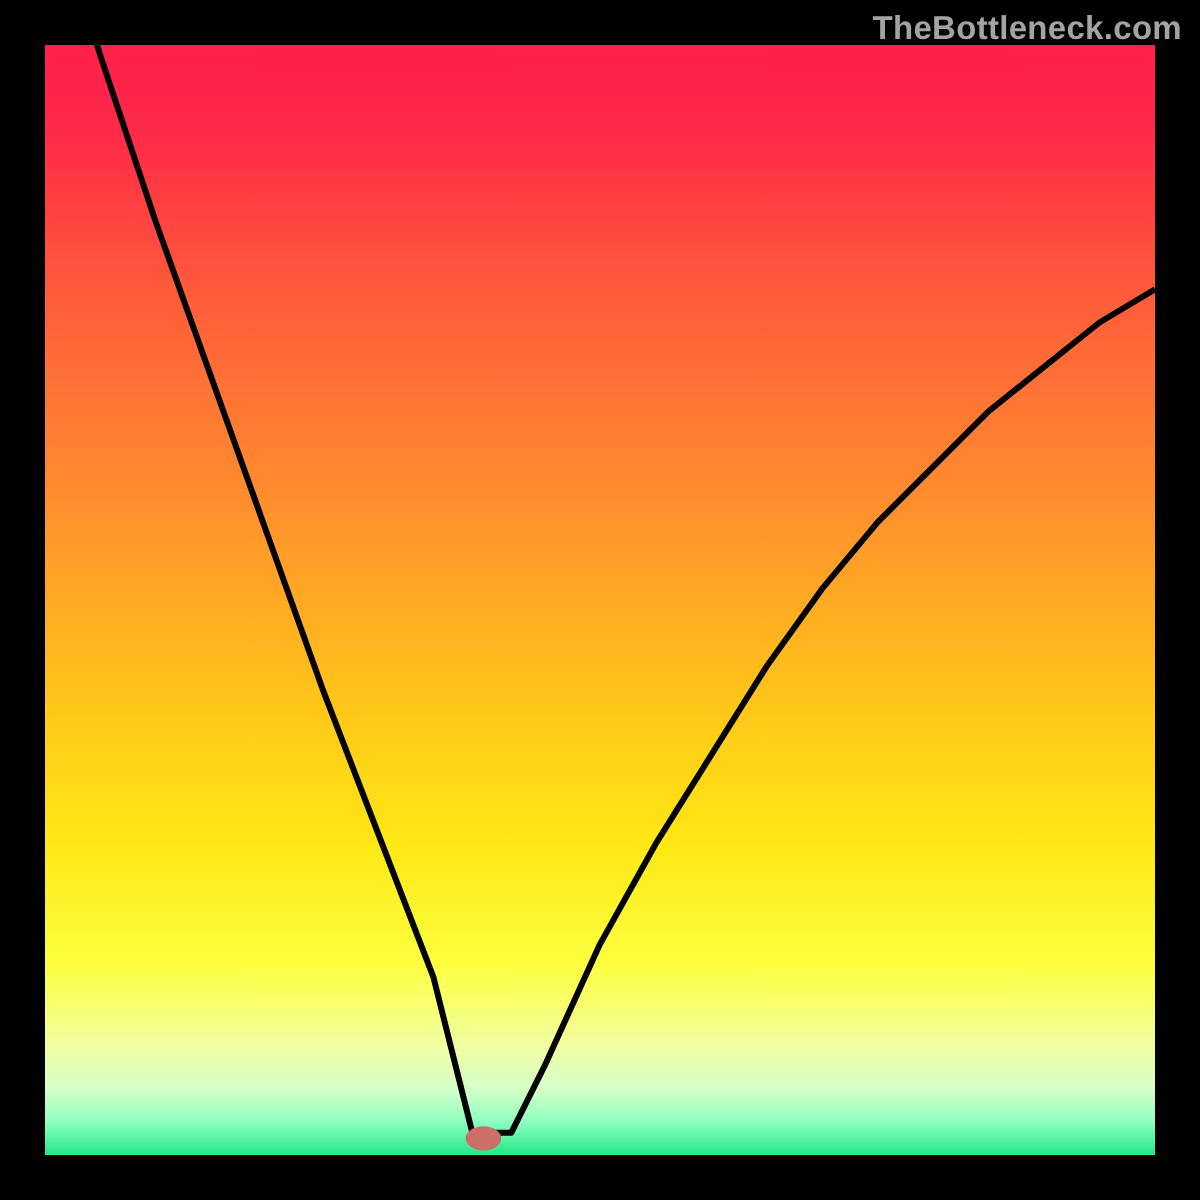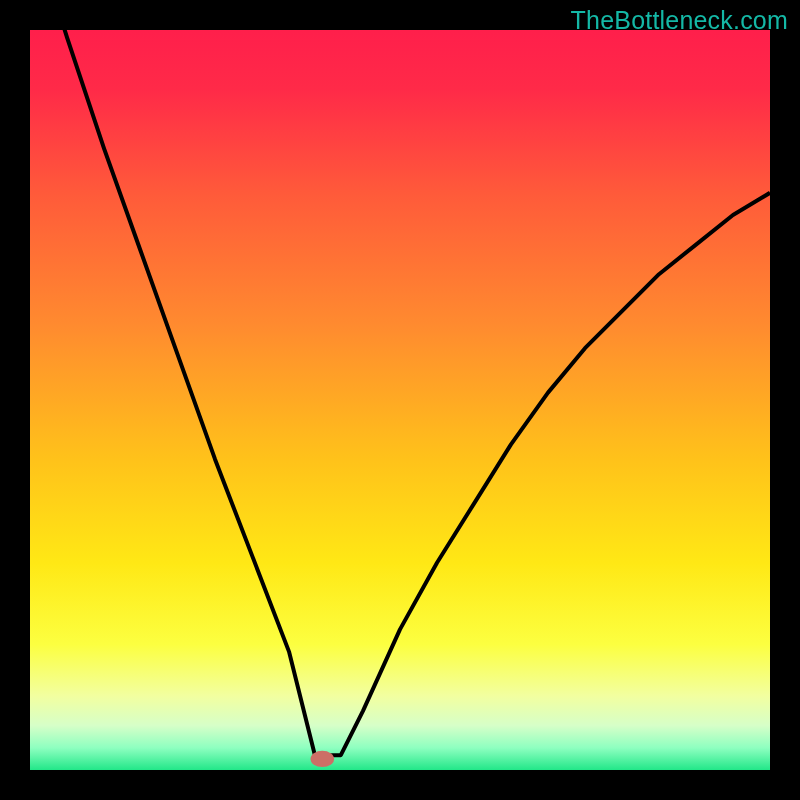--- a/index.html
+++ b/index.html
@@ -9,23 +9,23 @@
     height: 800px;
     background: #000;
     overflow: hidden;
     position: relative;
   }
   .watermark {
     position: absolute;
     top: 6px;
     right: 12px;
     font-family: Arial, Helvetica, sans-serif;
-    font-size: 25px;
-    font-weight: normal;
-    color: #14b8a6;
+    font-size: 22px;
+    font-weight: bold;
+    color: #a3a3a3;
     letter-spacing: 0.2px;
     z-index: 5;
   }
   svg.plot {
     position: absolute;
     left: 30px;
     top: 30px;
     width: 740px;
     height: 740px;
     display: block;

